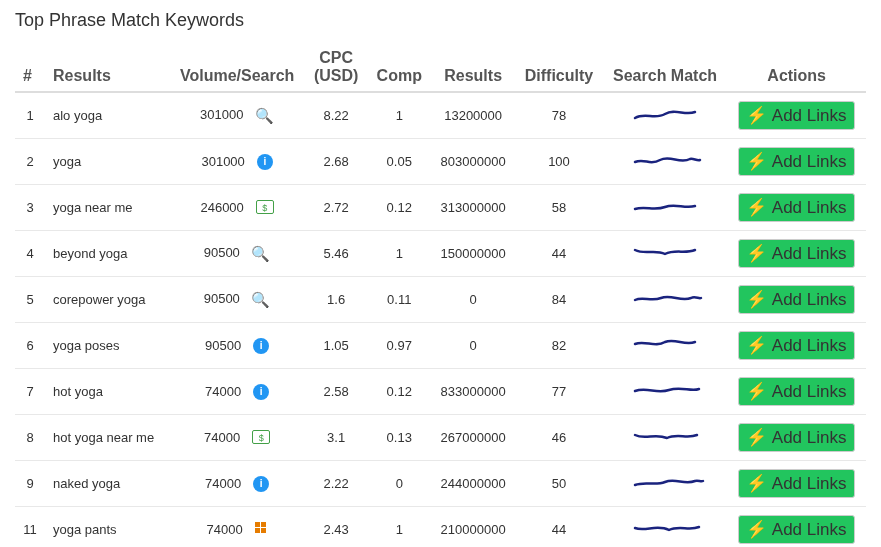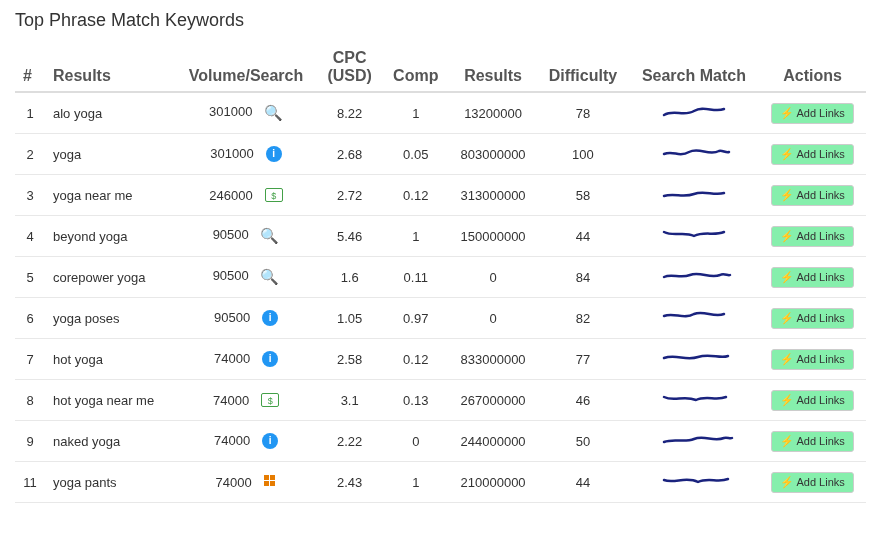--- a/index.html
+++ b/index.html
@@ -53,25 +53,25 @@
       background: #2196F3;
       border-radius: 50%;
       color: #fff;
       font-size: 10px;
       text-align: center;
       line-height: 16px;
       font-weight: bold;
       cursor: pointer;
     }
     .btn-add {
-      background: #86efac;
+      background: #22c55e;
       border: 1px solid #ccc;
       border-radius: 3px;
       padding: 3px 8px;
-      font-size: 11px;
+      font-size: 17px;
       cursor: pointer;
       color: #333;
       white-space: nowrap;
       text-align: right;
     }
     .trend-svg {
       display: block;
       margin: 0 auto;
     }
     .vol-intent {

